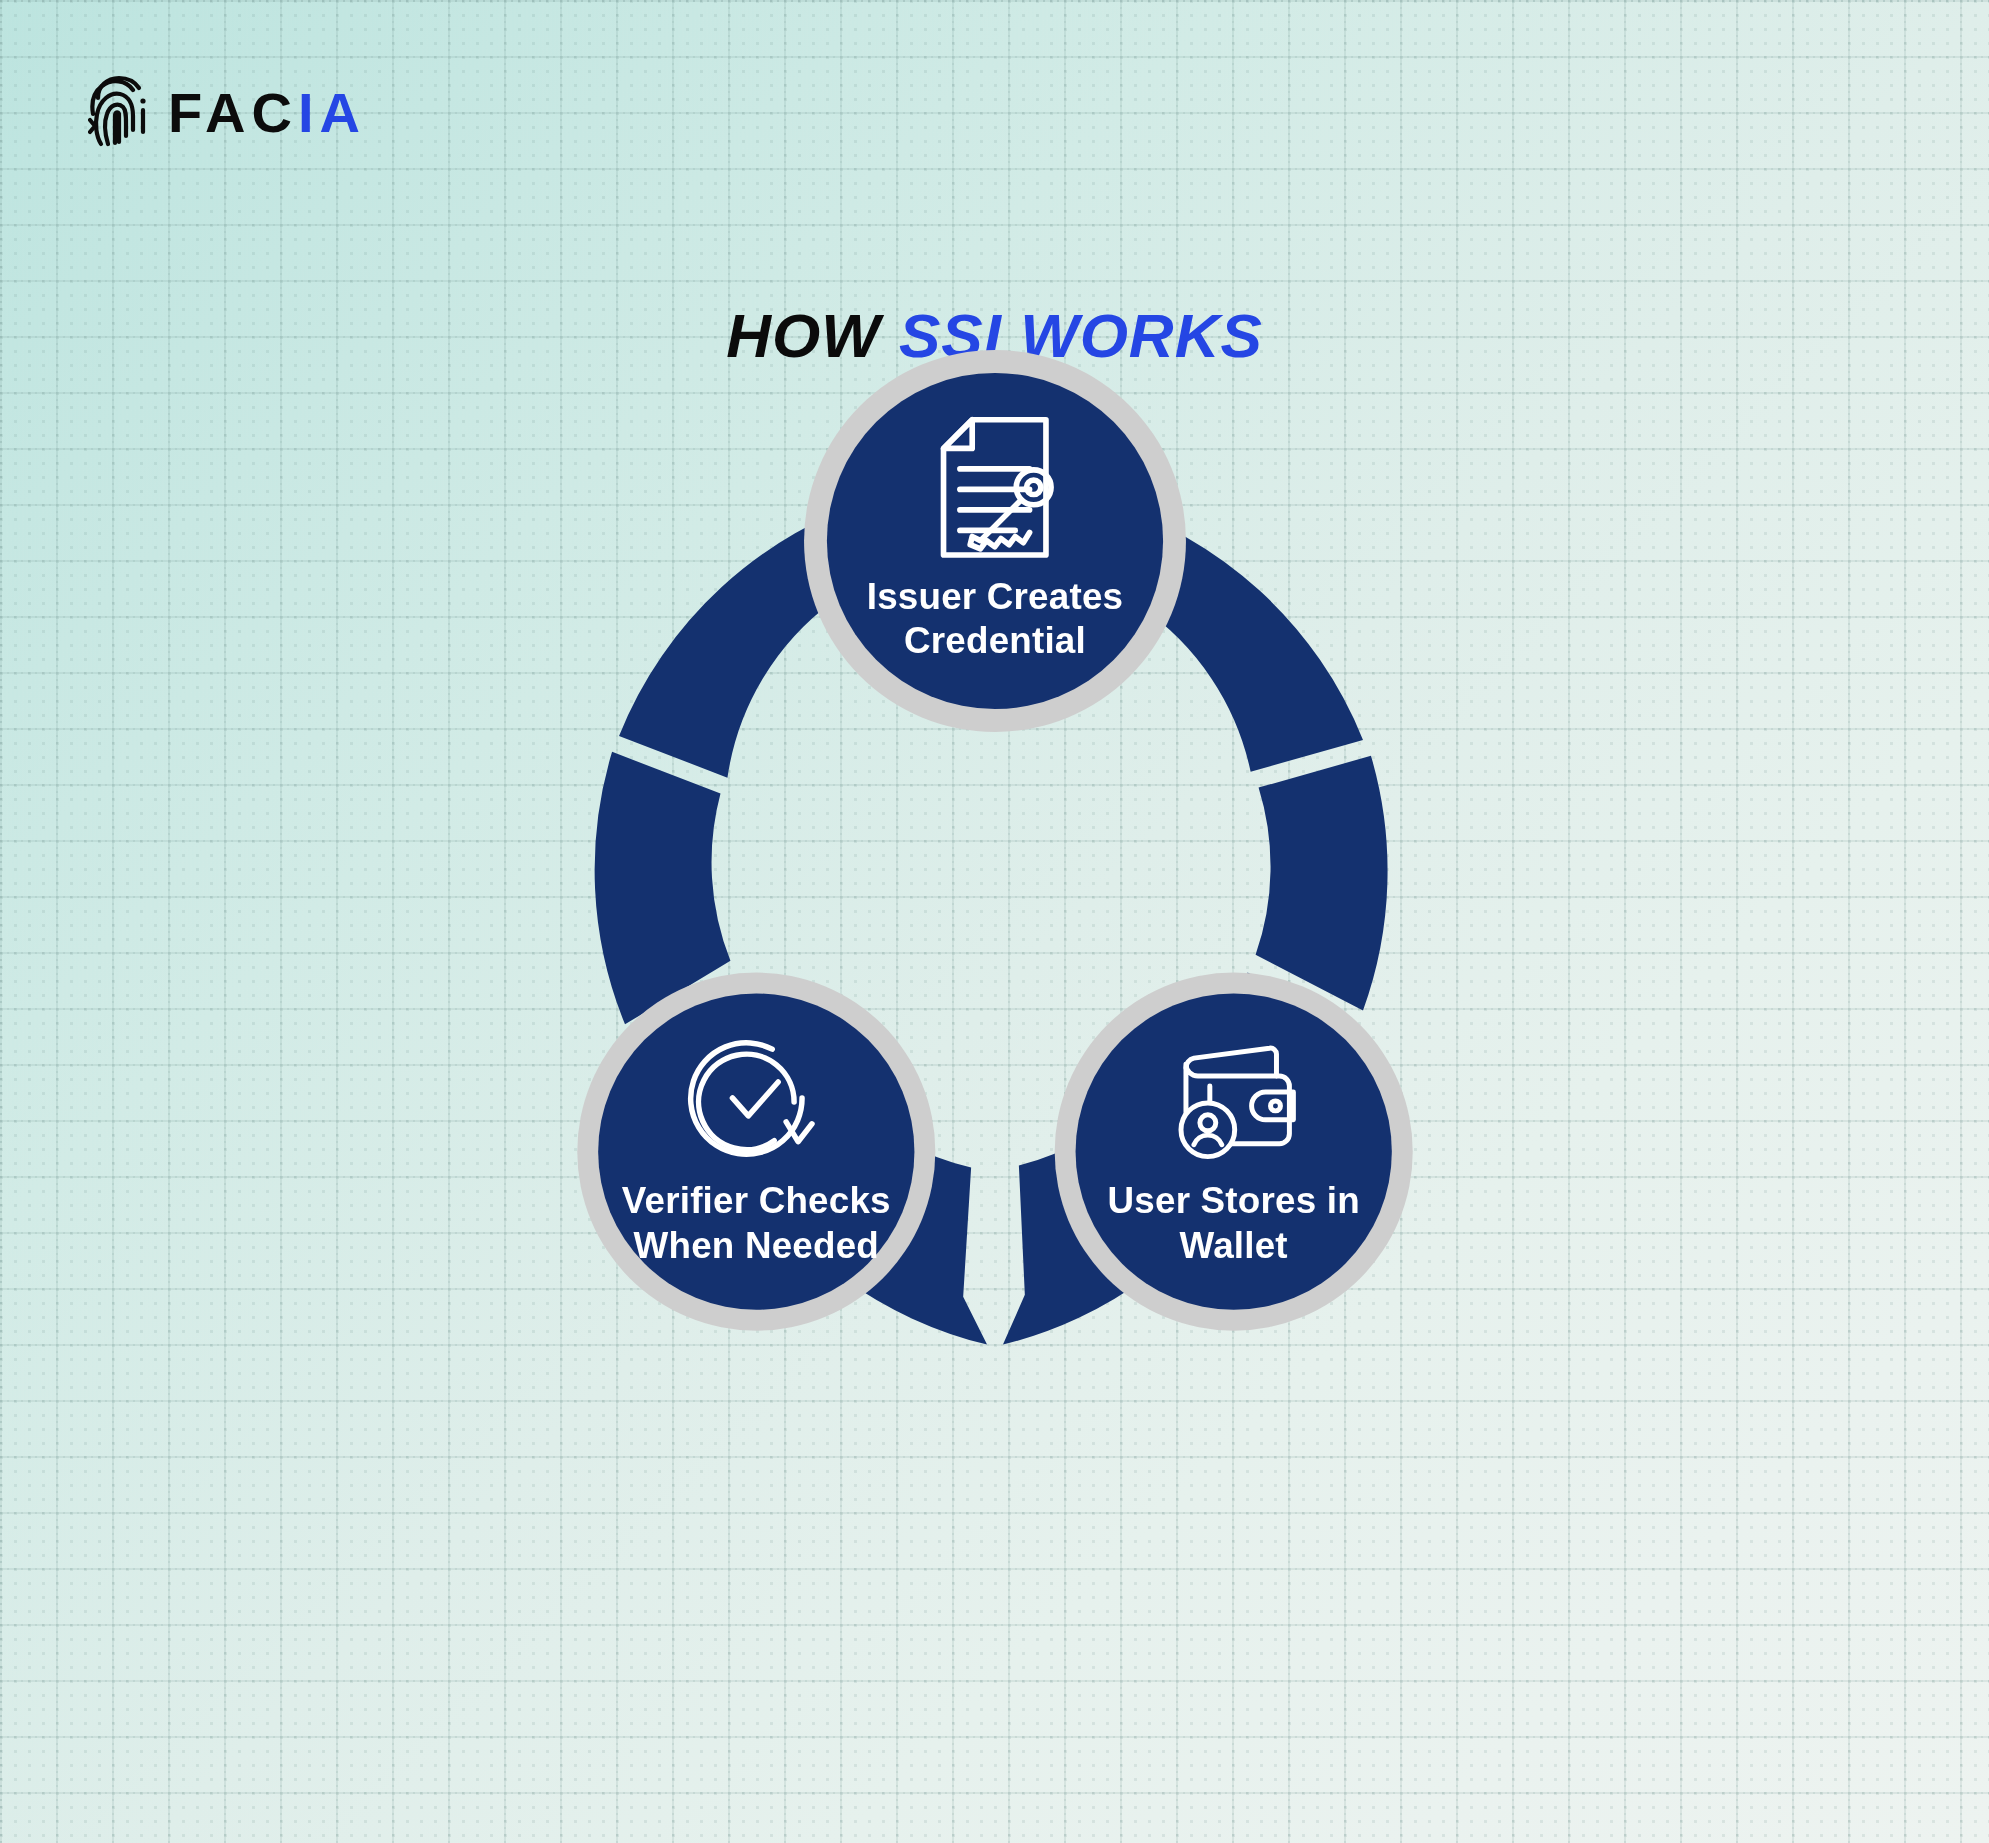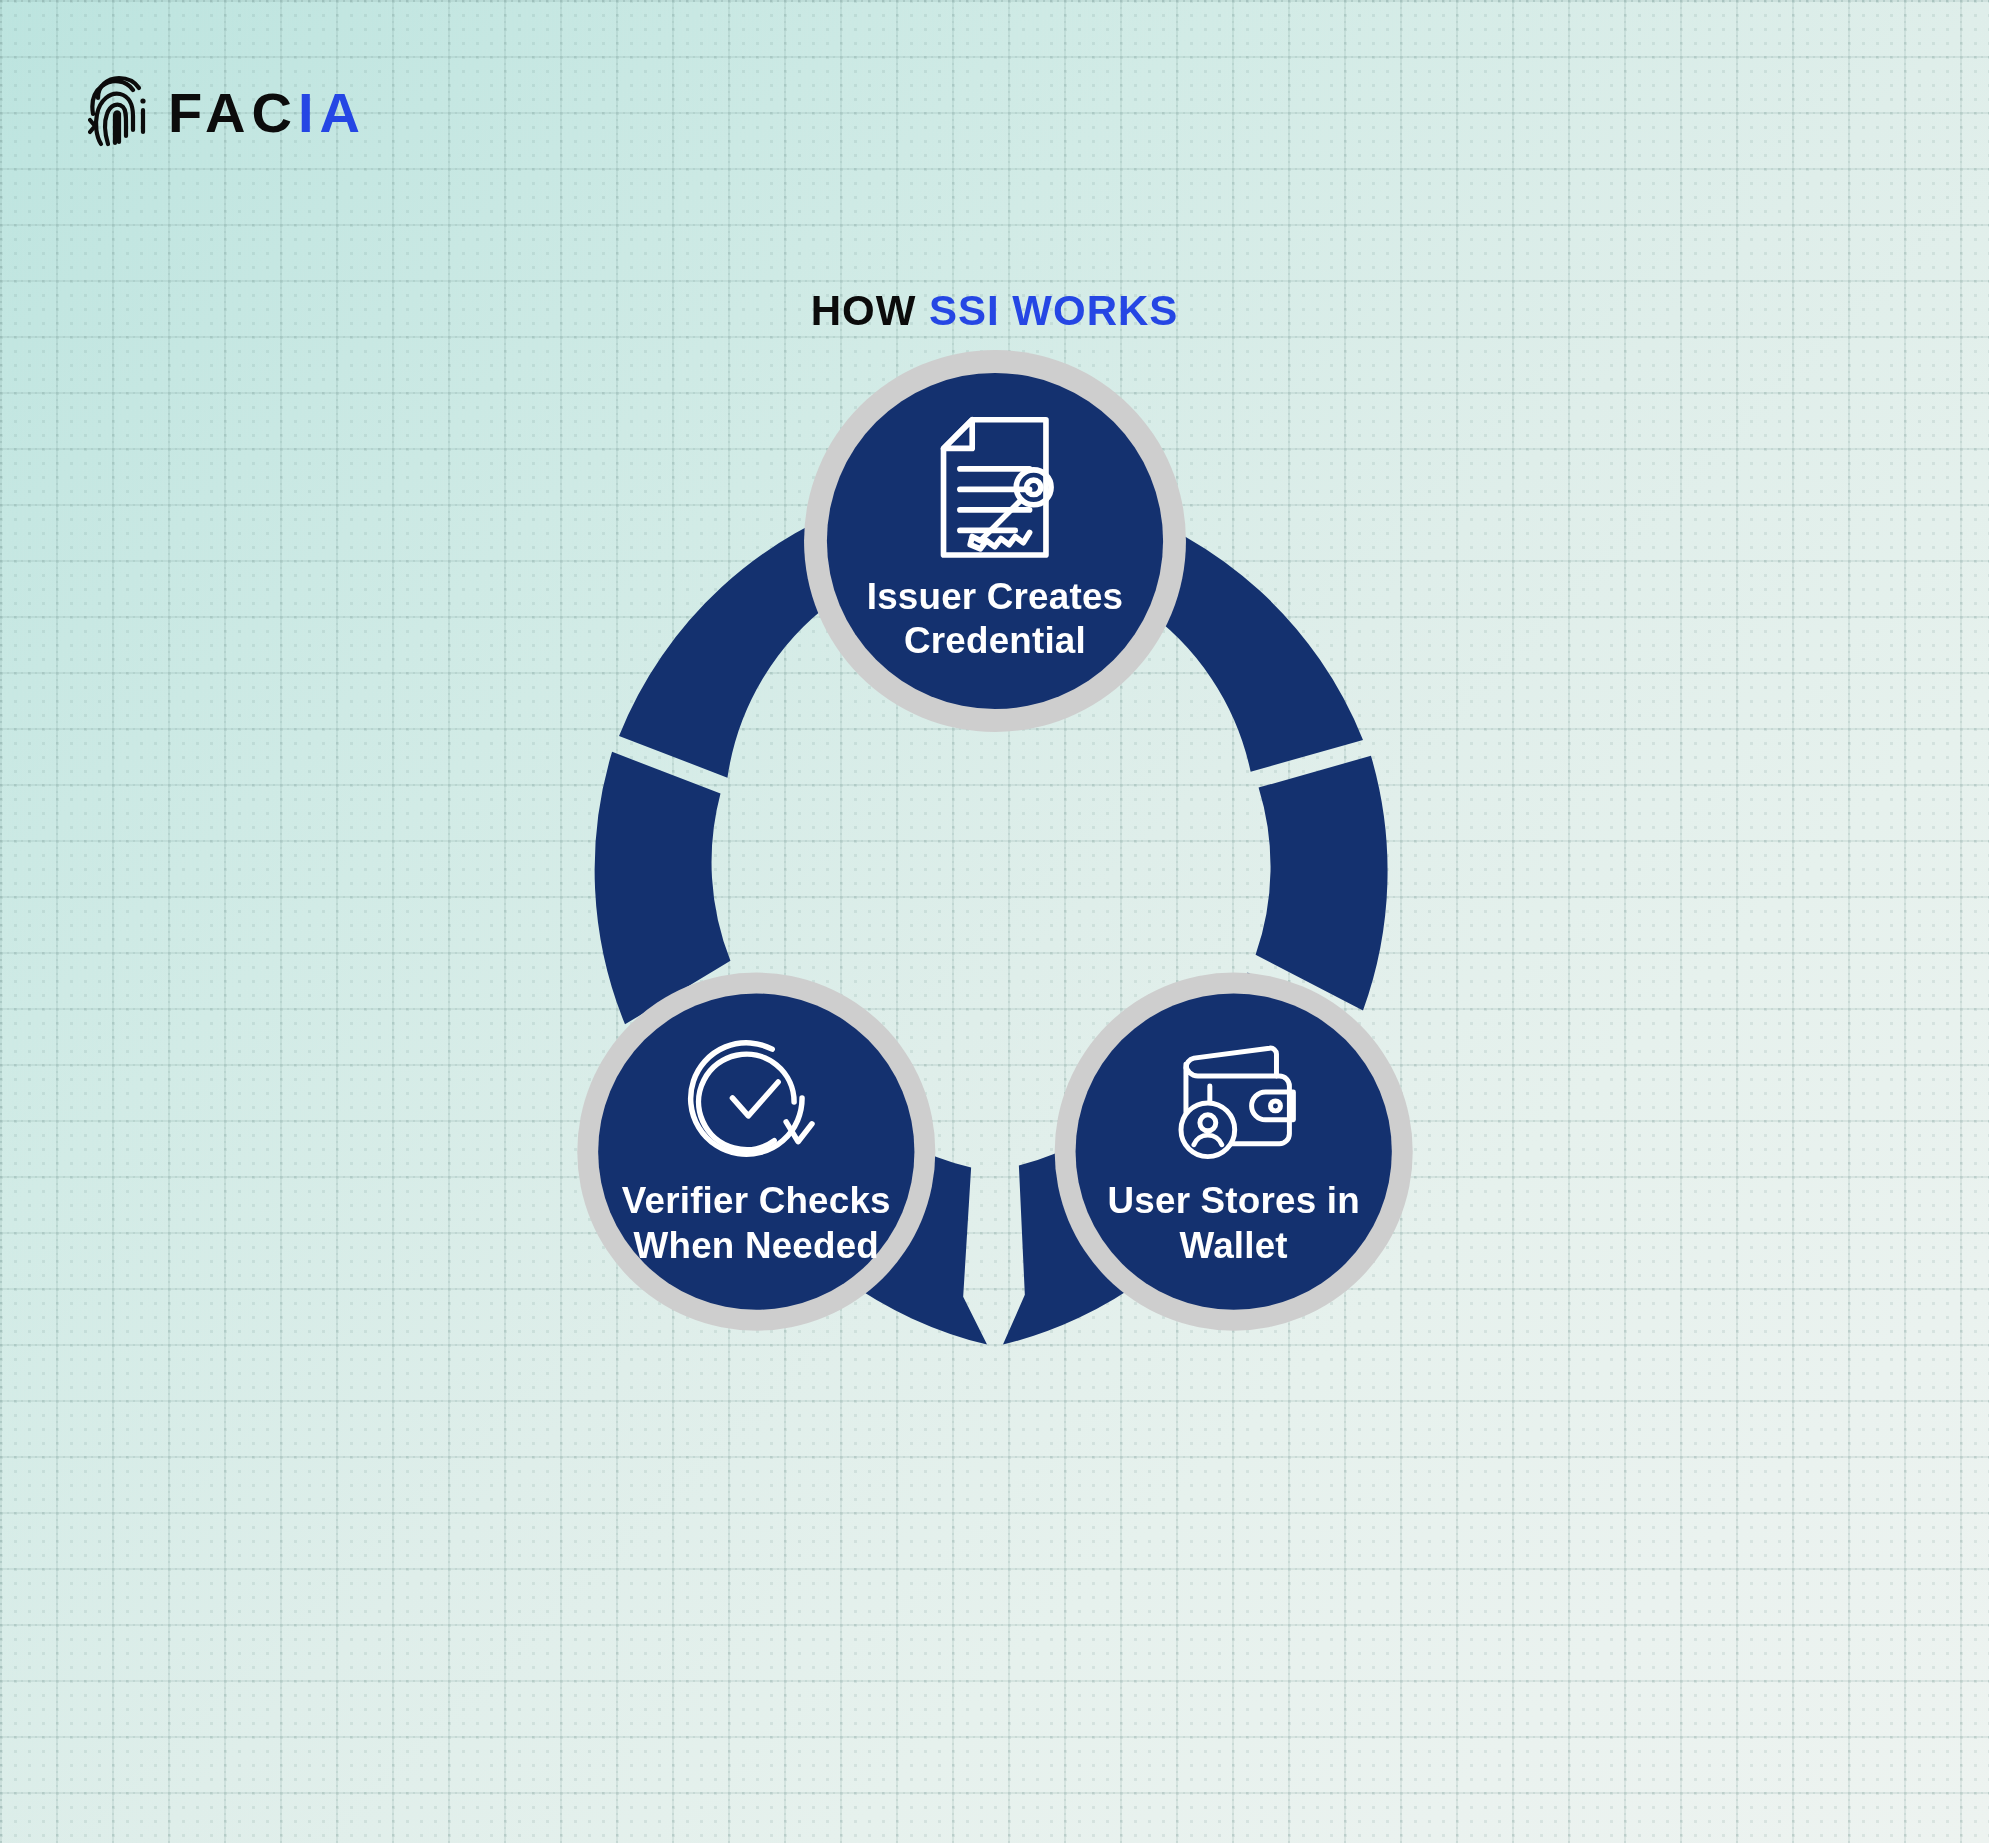--- a/index.html
+++ b/index.html
@@ -79,25 +79,26 @@
   #logo .wm-dark { color: #0c0c0c; }
   #logo .wm-blue { color: #2546e4; }
 
   
   #page-title {
     position: absolute;
     left: 0;
     right: 0;
     top: 261px;
     text-align: center;
-    font-size: 42px;
+    font-size: 62px;
     font-weight: 700;
     letter-spacing: 1px;
     line-height: 1.05;
     white-space: nowrap;
+    font-style: italic;
   }
   #page-title .t-dark { color: #0b0b0b; }
   #page-title .t-blue { color: #2546e4; }
 
   
   #diagram {
     position: absolute;
     left: 50%;
     top: 350px;
     transform: translateX(-50%);

